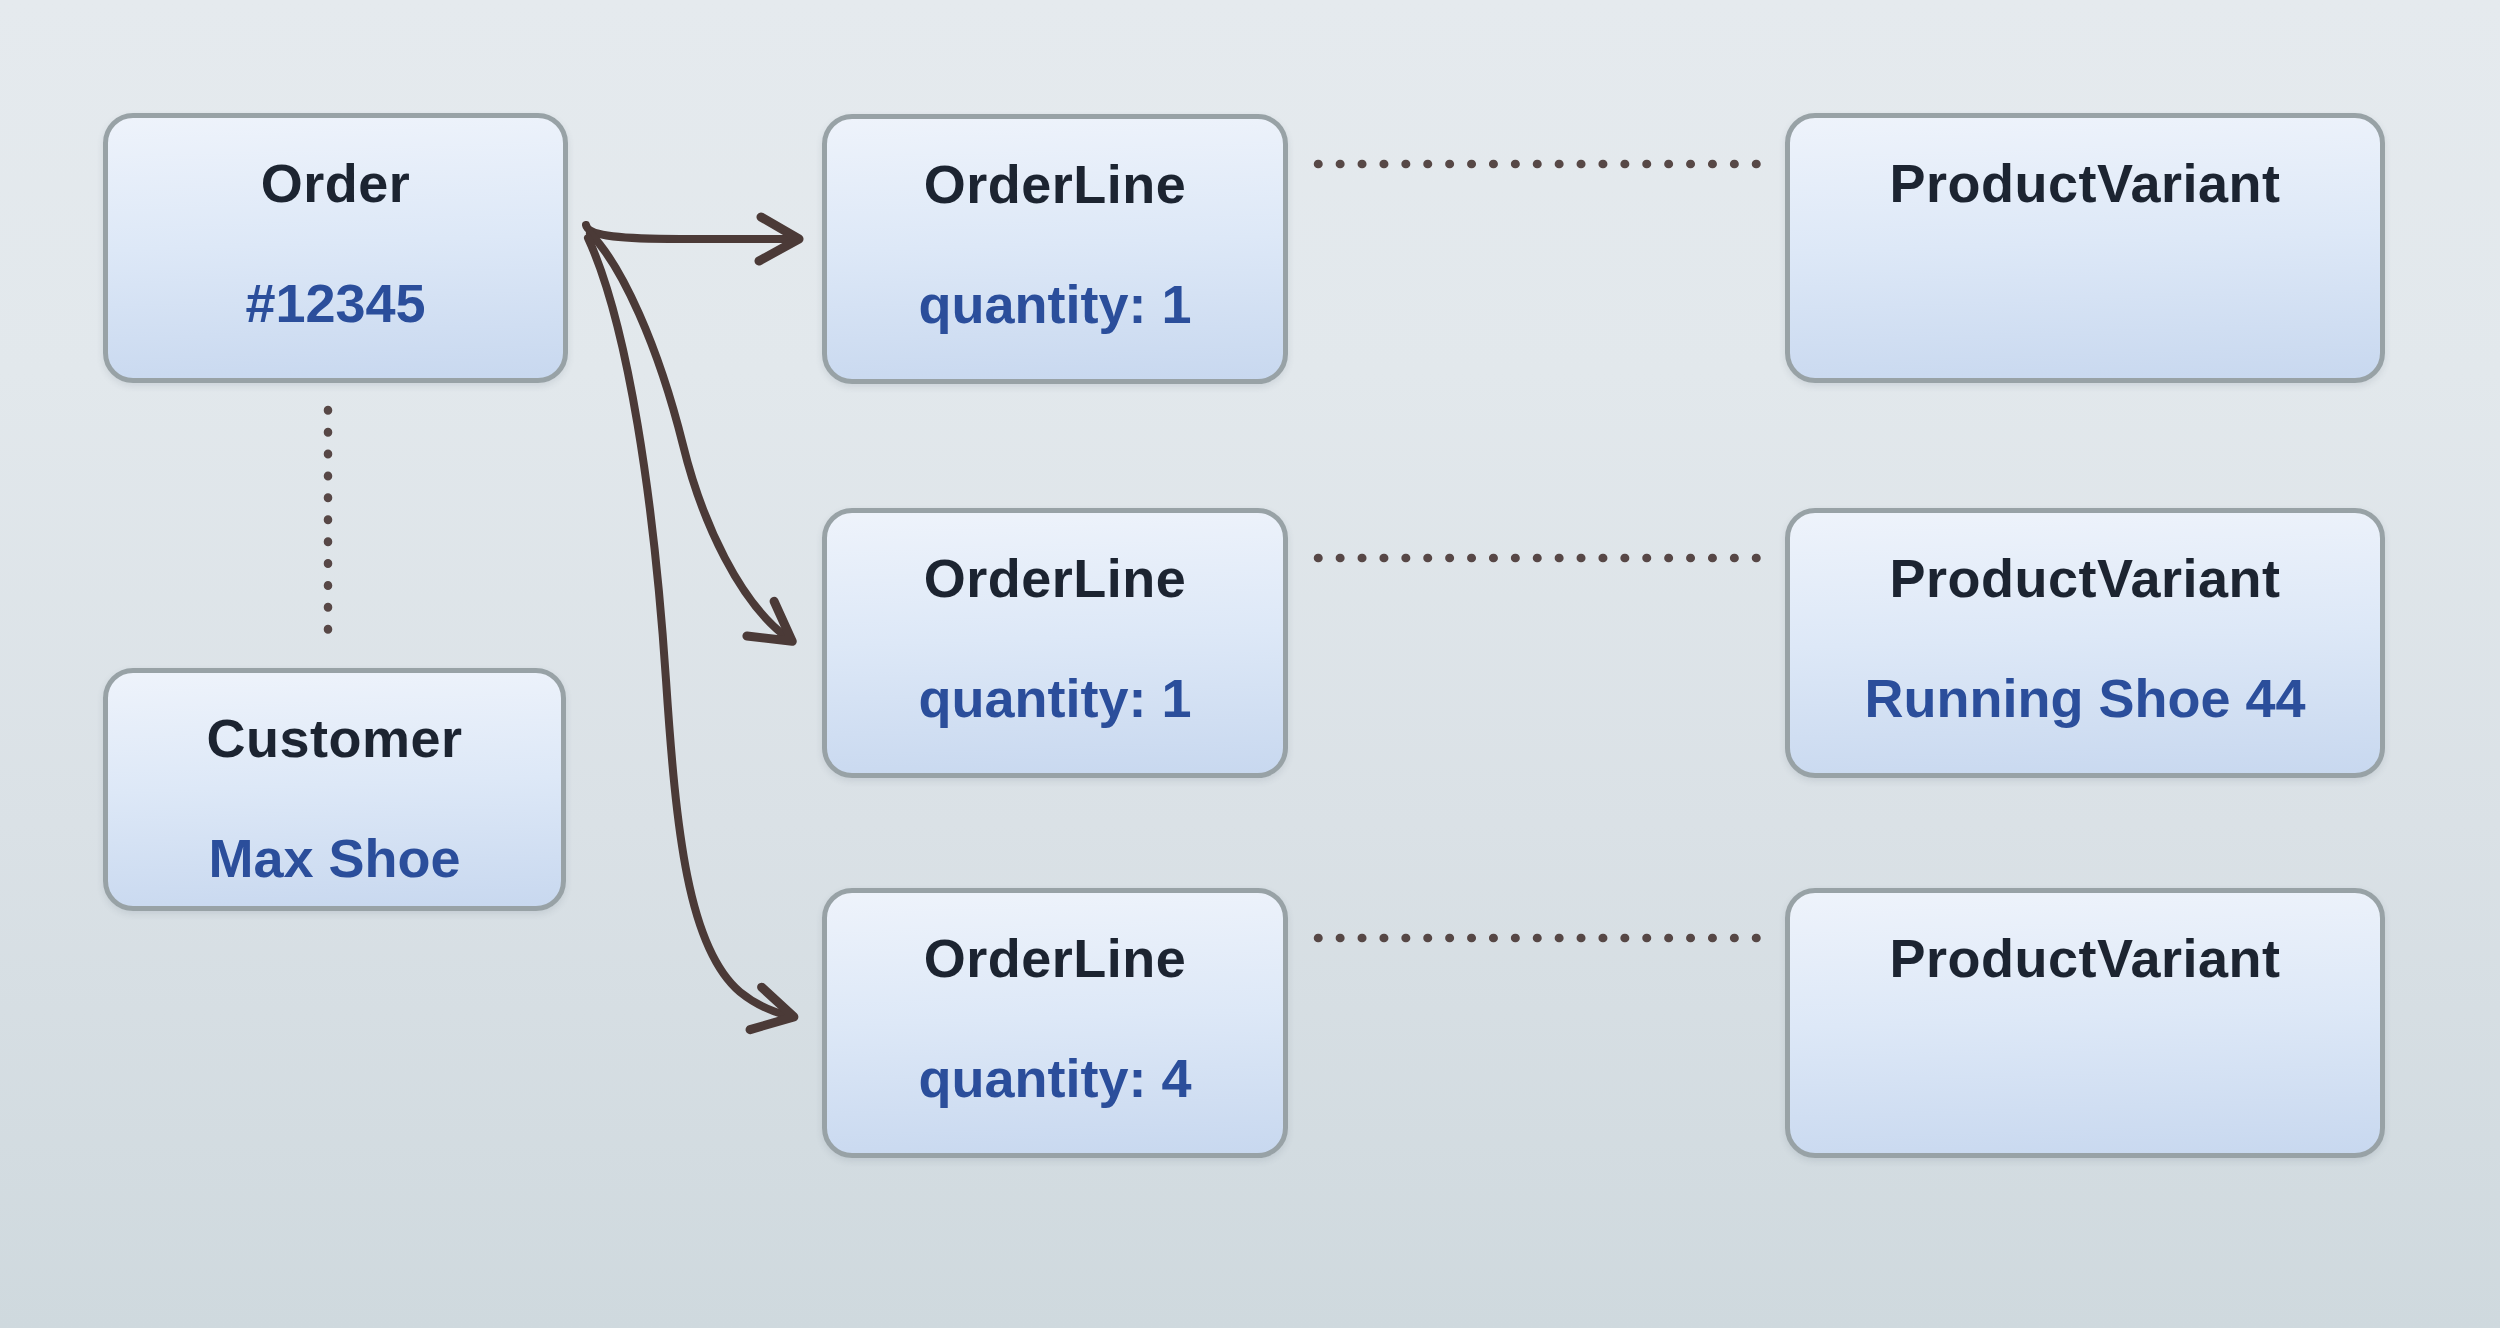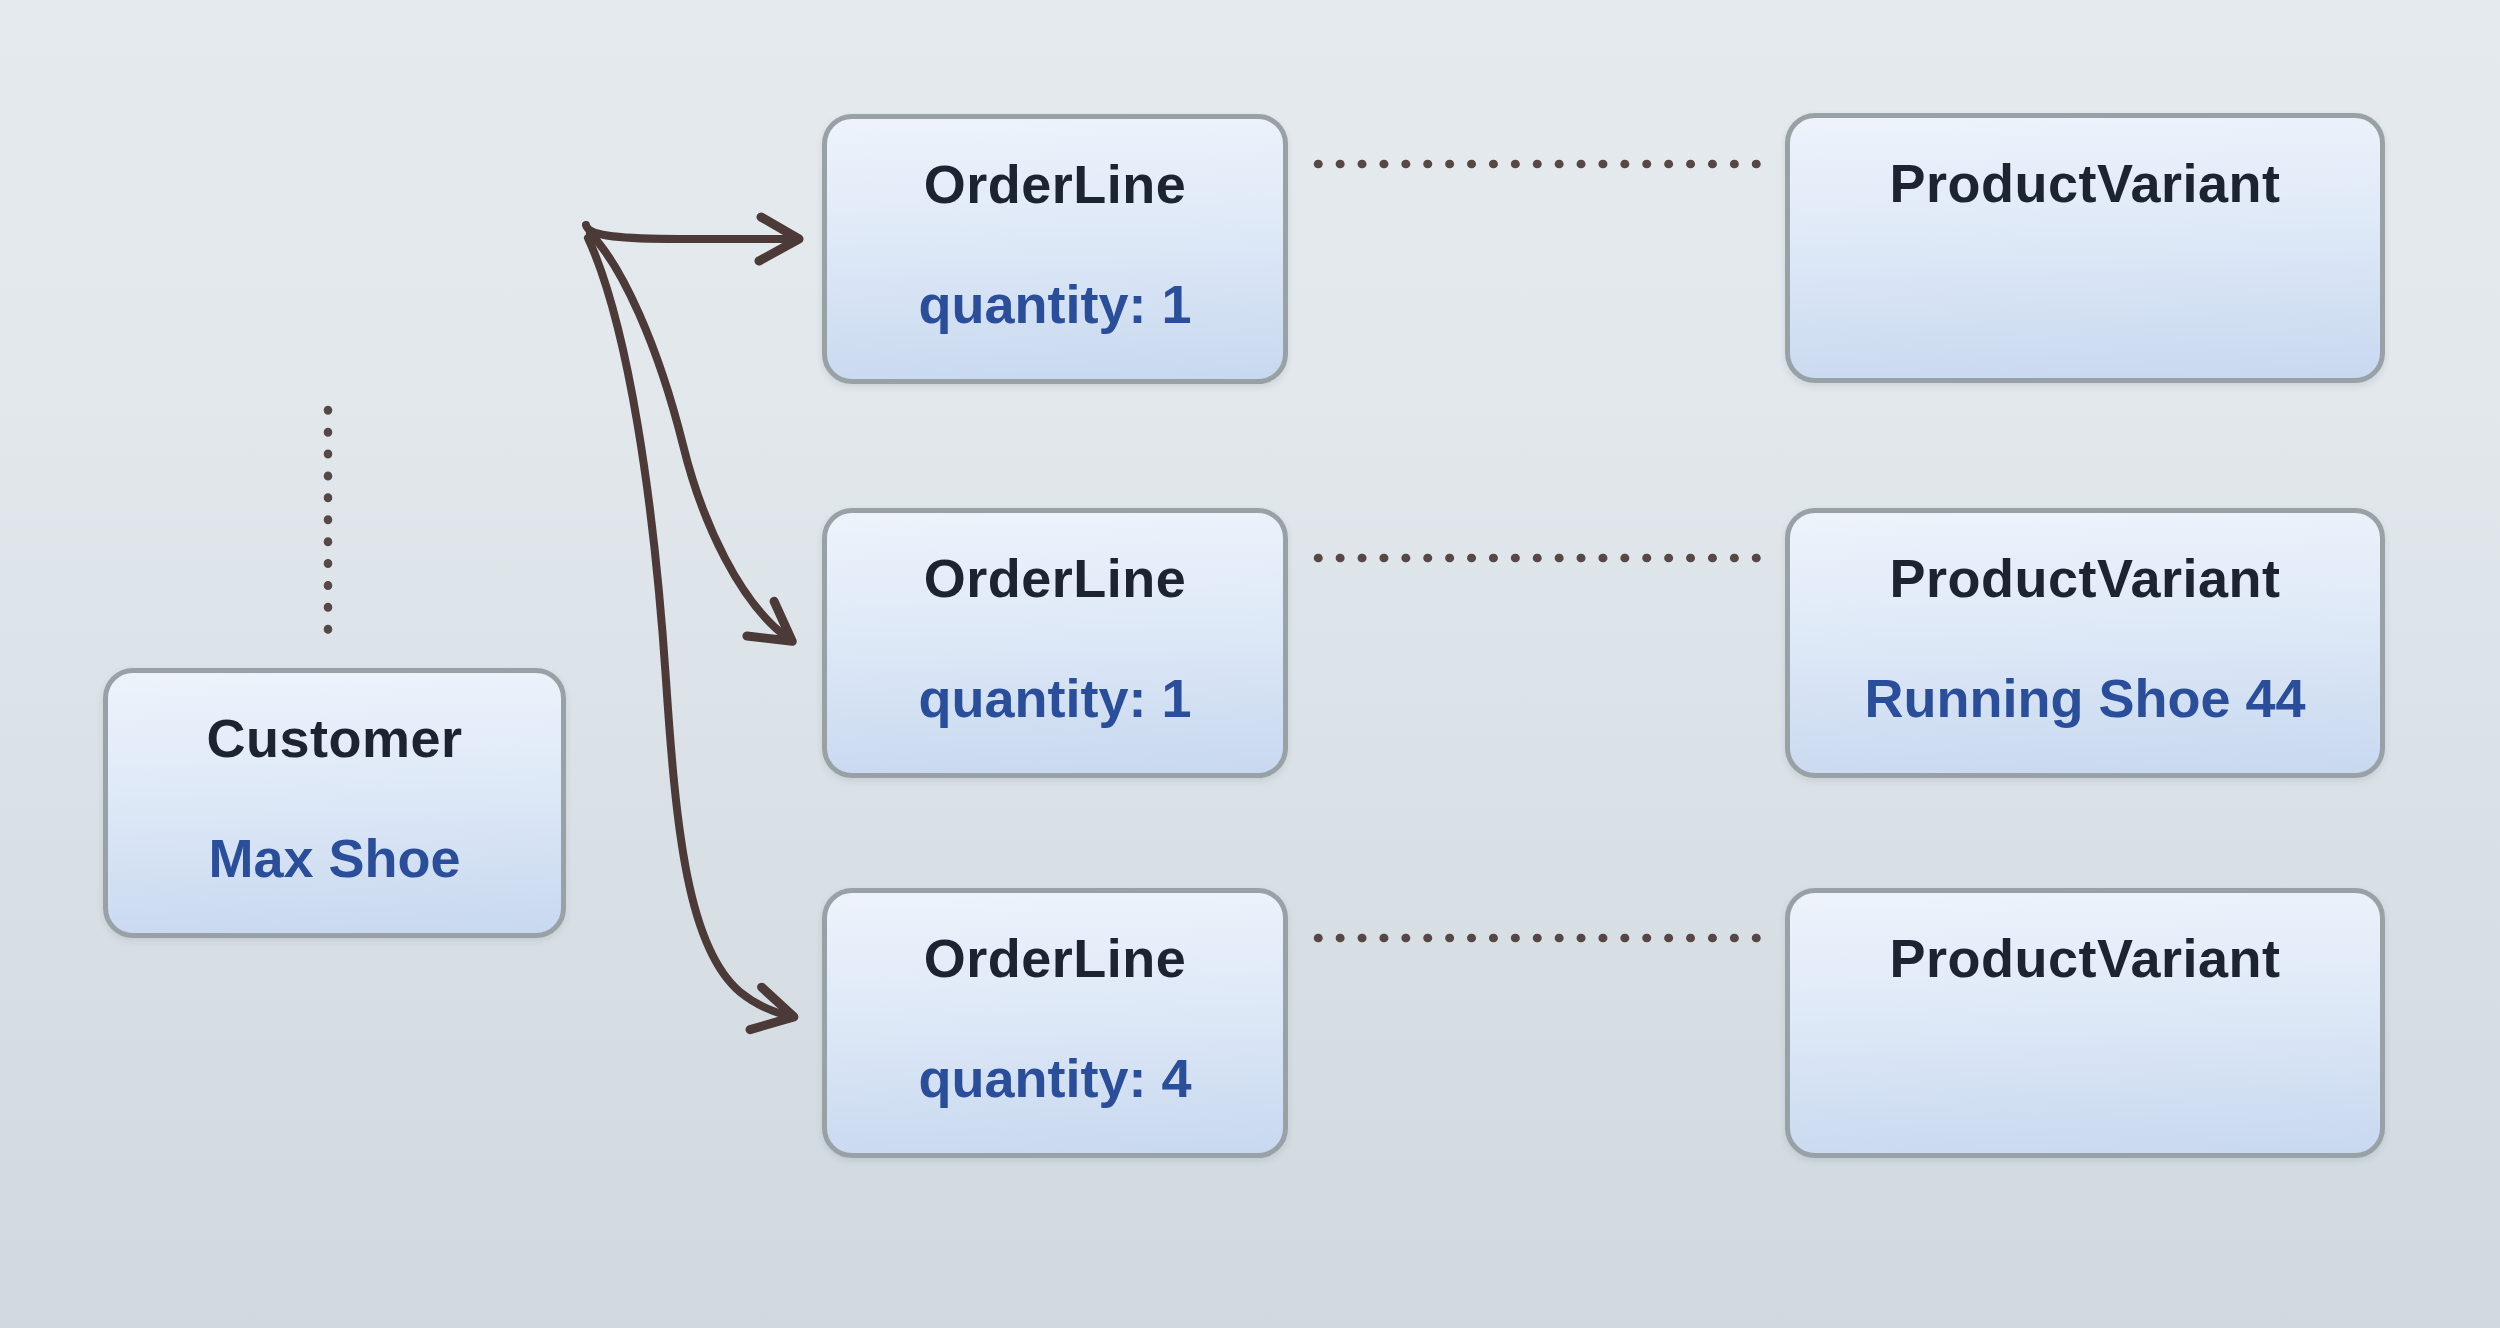--- a/index.html
+++ b/index.html
@@ -50,22 +50,26 @@
     <path class="arrow" d="M 590 233 C 622 266 658 345 683 445 C 702 522 740 604 789 639" marker-end="url(#arrowhead)"></path>
     <path class="arrow" d="M 588 238 C 628 325 654 500 666 680 C 676 830 688 948 740 992 C 756 1005 772 1012 790 1016" marker-end="url(#arrowhead)"></path>
 
     <line class="dotted" x1="328" y1="410" x2="328" y2="650"></line>
 
     <line class="dotted" x1="1318" y1="164" x2="1760" y2="164"></line>
     <line class="dotted" x1="1318" y1="558" x2="1760" y2="558"></line>
     <line class="dotted" x1="1318" y1="938" x2="1760" y2="938"></line>
   </svg>
 
+  <div class="node" style="left:103px;top:113px;width:465px;height:270px;">
+    <span class="node-title">Order</span>
+    <span class="node-value">#12345</span>
+  </div>
 
-  <div class="node" style="left:103px;top:668px;width:463px;height:270px;">
+  <div class="node" style="left:103px;top:668px;width:463px;height:243px;">
     <span class="node-title">Customer</span>
     <span class="node-value">Max Shoe</span>
   </div>
 
   <div class="node" style="left:822px;top:114px;width:466px;height:270px;">
     <span class="node-title">OrderLine</span>
     <span class="node-value">quantity: 1</span>
   </div>
   <div class="node" style="left:822px;top:508px;width:466px;height:270px;">
     <span class="node-title">OrderLine</span>

